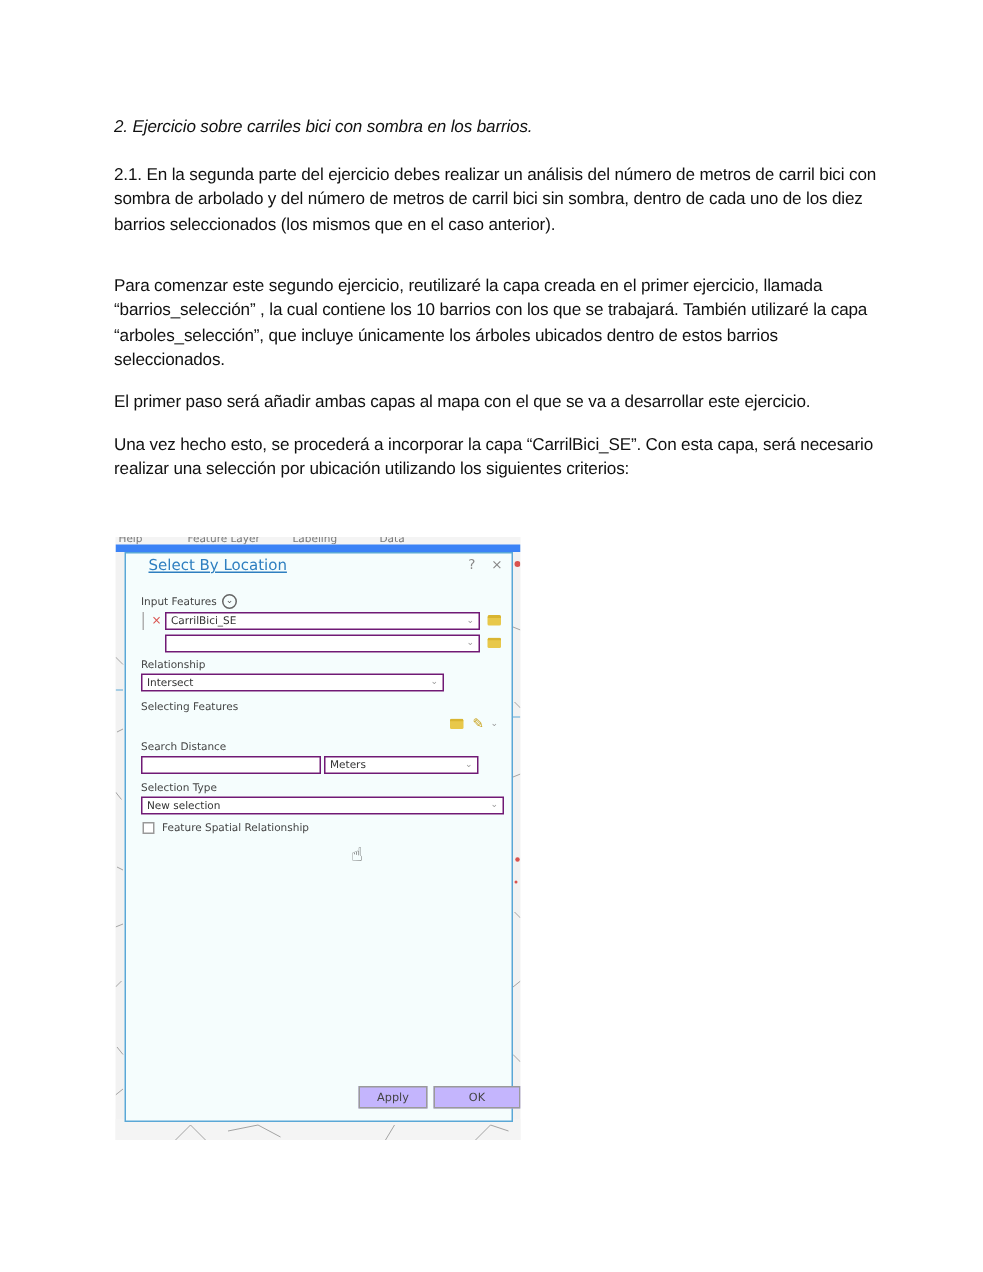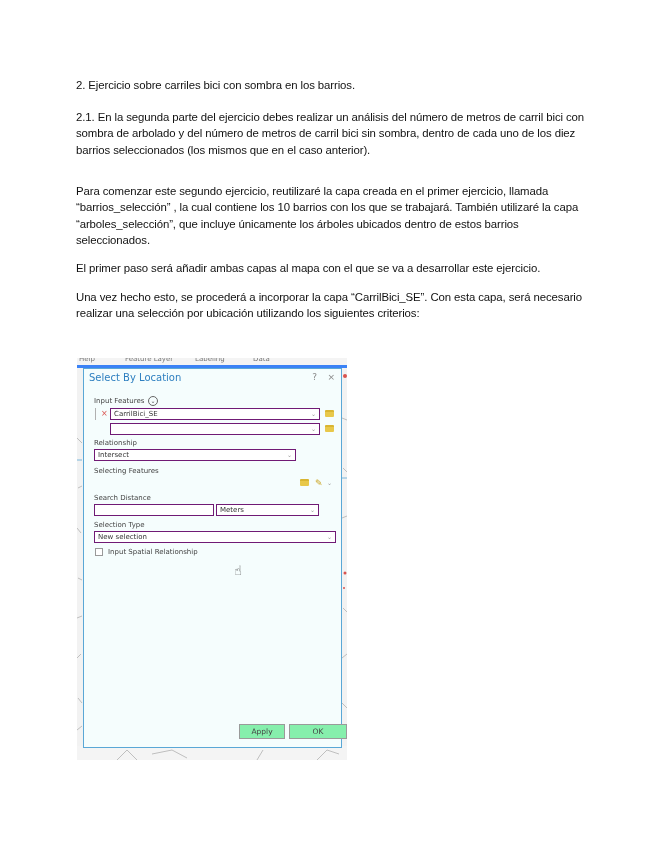--- a/index.html
+++ b/index.html
@@ -12,38 +12,38 @@
       color: #111111;
     }
     .page-text {
       position: absolute;
       left: 76px;
       width: 510px;
       font-size: 11.4px;
       line-height: 16.3px;
       letter-spacing: -0.1px;
     }
-    .p1 { top: 77px; }
+    .p1 { top: 77px; font-style: italic; }
     .p2 { top: 109px; }
     .p3 { top: 183px; }
     .p4 { top: 260px; }
     .p5 { top: 289px; }
 
     
     .shot {
       position: absolute;
       left: 77px; top: 358px;
       width: 270px; height: 402px;
       background: #f7f7f7;
       overflow: hidden;
       font-family: "DejaVu Sans", sans-serif;
     }
     .ribbon {
       position: absolute; left: 0; top: 0; width: 270px; height: 10px;
-      background: #f4f4f4; border-bottom: 3px solid #3b82f6;
+      background: #f4f4f4; border-bottom: 5px solid #3b82f6;
       font-size: 7px; color: #777; white-space: nowrap; overflow: hidden;
     }
     .ribbon span { position: absolute; top: -3px; }
     .map-left {
       position: absolute; left: 0; top: 10px; width: 6px; height: 392px;
       background: #f2f2f2;
     }
     .map-right {
       position: absolute; right: 0; top: 10px; width: 5px; height: 392px;
       background: #f2f2f2;
@@ -54,22 +54,22 @@
     }
     .map-lines { position: absolute; left: 0; top: 0; width: 270px; height: 402px; }
 
     .dialog {
       position: absolute; left: 6px; top: 10px;
       width: 259px; height: 380px;
       background: #f5fdfd;
       border: 1.5px solid #5aa7d6;
     }
     .dlg-title {
-      position: absolute; left: 5px; top: 3px;
-      font-size: 10px; color: #2e7fc0;
+      position: absolute; left: 15px; top: 3px;
+      font-size: 10px; color: #2e7fc0; text-decoration: underline;
     }
     .dlg-help { position: absolute; right: 24px; top: 3px; font-size: 9px; color: #888; }
     .dlg-close { position: absolute; right: 6px; top: 3px; font-size: 9px; color: #888; }
 
     .lbl {
       position: absolute; font-size: 7px; color: #444; white-space: nowrap;
     }
     .field {
       position: absolute; height: 12px; background: #ffffff;
       border: 1px solid #701a75; font-size: 7px; color: #333;
@@ -88,21 +88,21 @@
     .xmark { position: absolute; font-size: 8px; color: #d9534f; line-height: 10px; }
     .circle-chev {
       position: absolute; width: 10px; height: 10px; border: 1px solid #666;
       border-radius: 50%; font-size: 6px; line-height: 8px; text-align: center; color: #555;
     }
     .checkbox {
       position: absolute; width: 8px; height: 8px; border: 1px solid #999; background: #fff;
     }
     .pencil { position: absolute; font-size: 9px; color: #c9a21c; line-height: 10px; }
     .btn {
-      position: absolute; height: 15px; background: #86efac;
+      position: absolute; height: 15px; background: #c4b5fd;
       border: 1px solid #9a9a9a; font-size: 7.5px; color: #444;
       text-align: center; line-height: 13px;
     }
     .cursor { position: absolute; font-size: 13px; color: #555; }
   </style>
 </head>
 <body>
 
 <p class="page-text p1">2. Ejercicio sobre carriles bici con sombra en los barrios.</p>
 <p class="page-text p2">2.1. En la segunda parte del ejercicio debes realizar un análisis del número de metros de carril bici con sombra de arbolado y del número de metros de carril bici sin sombra, dentro de cada uno de los diez barrios seleccionados (los mismos que en el caso anterior).</p>
@@ -194,20 +194,20 @@
       <span class="chev">⌄</span>
     </div>
 
     <span class="lbl" style="left:10px;top:152px">Selection Type</span>
     <div class="field" style="left:10px;top:162px;width:242px">
       <span>New selection</span>
       <span class="chev">⌄</span>
     </div>
 
     <div class="checkbox" style="left:11px;top:179px"></div>
-    <span class="lbl" style="left:24px;top:179px">Input Spatial Relationship</span>
+    <span class="lbl" style="left:24px;top:179px">Feature Spatial Relationship</span>
 
     <span class="cursor" style="left:150px;top:194px">☝</span>
 
     <div class="btn" style="left:155px;top:355px;width:46px">Apply</div>
     <div class="btn" style="left:205px;top:355px;width:58px">OK</div>
   </div>
 </div>
 
 </body></html>

